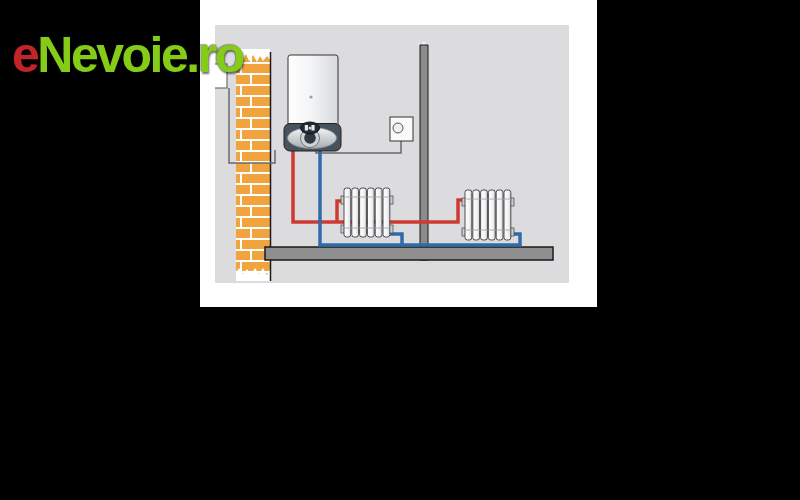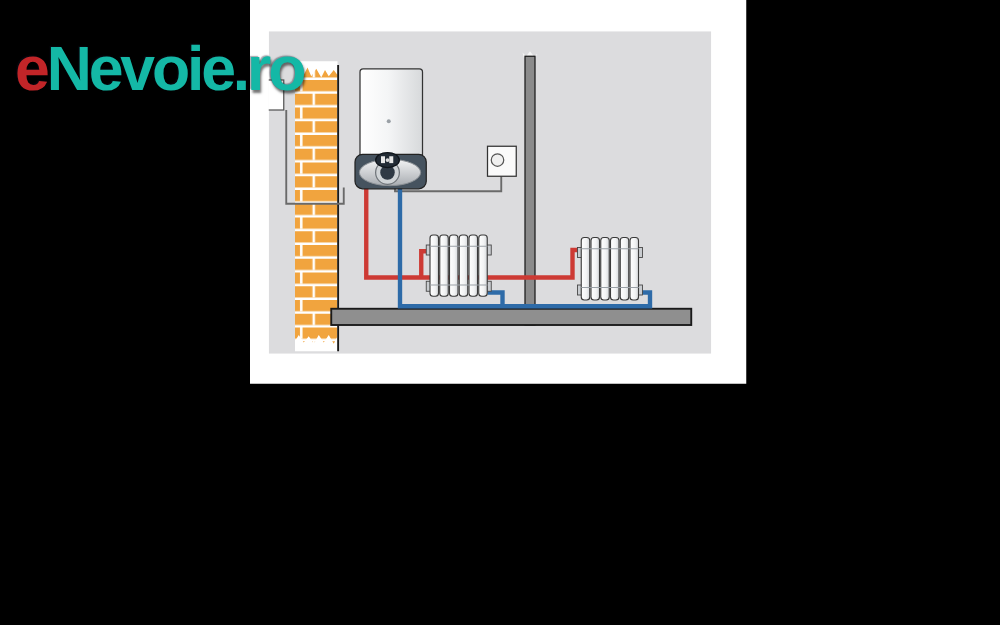--- a/index.html
+++ b/index.html
@@ -119,16 +119,16 @@
       </g>
 
       <g>
         <rect x="390" y="117" width="23" height="24" fill="#fafafa" stroke="#333" stroke-width="1"></rect>
         <circle cx="398" cy="128" r="5" fill="#f0f0f0" stroke="#555" stroke-width="1"></circle>
       </g>
     </svg>
   </div>
 
   <div class="logo">
-    <span class="pfx" style="color: rgb(194, 37, 40);">e</span><span class="rst" style="color: #14b8a6;">Nevoie.ro</span>
+    <span class="pfx" style="color: rgb(194, 37, 40);">e</span><span class="rst" style="color: #84cc16;">Nevoie.ro</span>
   </div>
 
 </div>
 
 </body></html>

